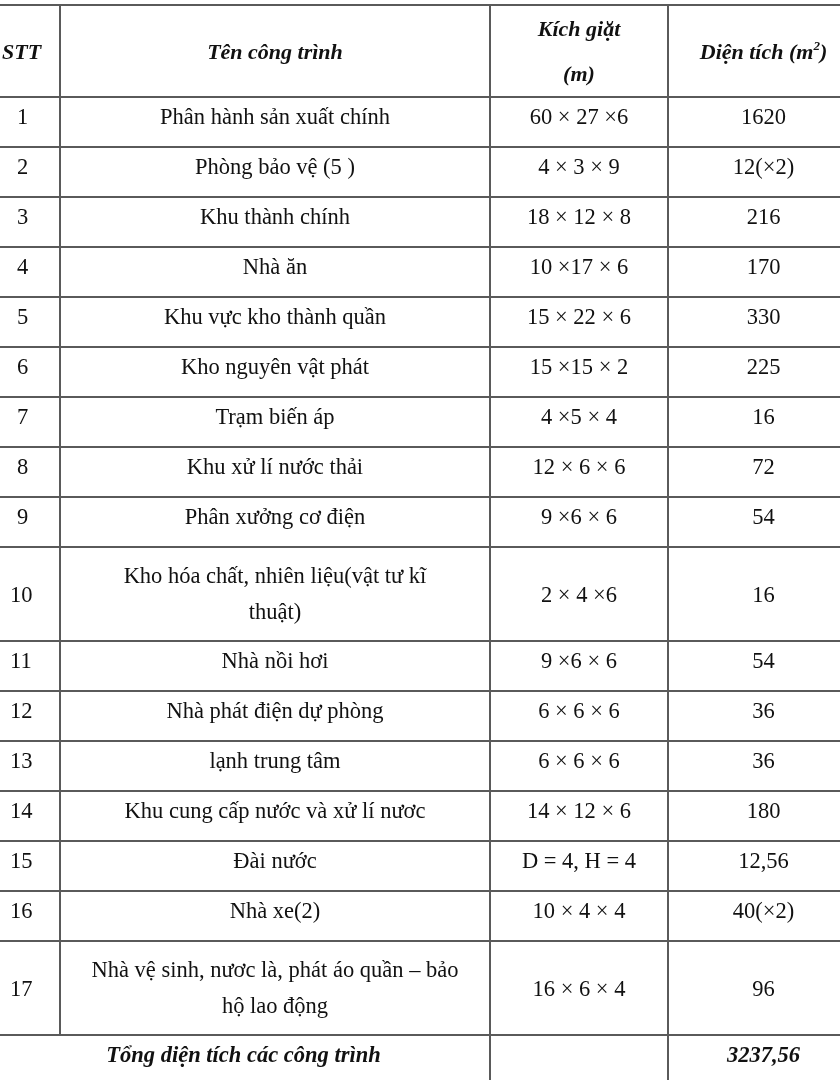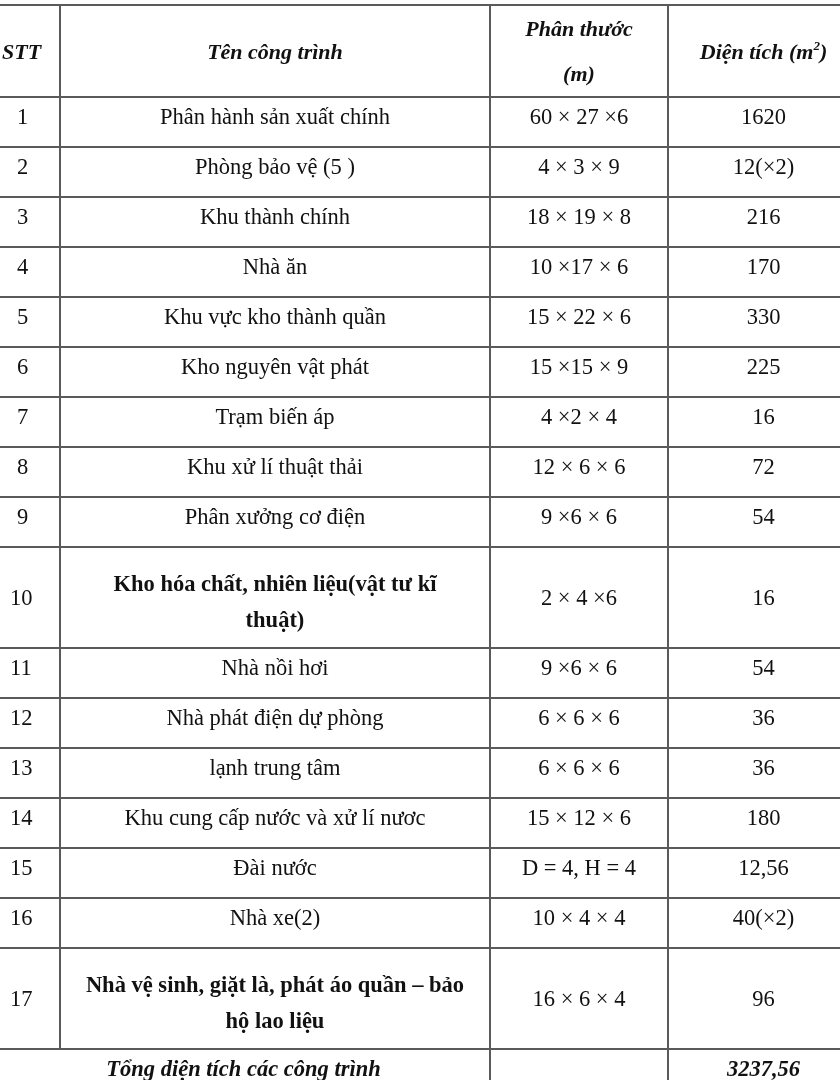--- a/index.html
+++ b/index.html
@@ -51,21 +51,21 @@
     vertical-align: middle;
     line-height: 45px;
     font-size: 22px;
   }
   th.stt-head { text-align: left; padding-left: 4px; }
   td.stt { text-align: left; padding-left: 19px; }
   td.stt.two { padding-left: 12px; }
 
   tr.row td { height: 47px; padding-top: 1px; }
   tr.row.tall td { height: 91px; vertical-align: middle; }
-  tr.row.tall td.name { padding-top: 8px; font-weight: bold; }
+  tr.row.tall td.name { padding-top: 0; }
 
   tr.total td {
     font-weight: bold;
     font-style: italic;
     height: 47px;
     padding-top: 1px;
   }
   sup { font-size: 13px; line-height: 0; vertical-align: 9px; }
 </style>
 </head>
@@ -76,70 +76,70 @@
   <colgroup>
     <col class="c-stt">
         <col class="c-name">
         <col class="c-size">
         <col class="c-area">
   </colgroup>
   <thead>
     <tr>
       <th class="stt-head"><span>STT</span></th>
       <th><span>Tên công trình</span></th>
-      <th><span>Phân thước</span><br><span>(m)</span></th>
+      <th><span>Kích giặt</span><br><span>(m)</span></th>
       <th><span>Diện tích (m</span><sup>2</sup><span>)</span></th>
     </tr>
   </thead>
   <tbody>
     <tr class="row">
       <td class="stt">1</td>
       <td class="name">Phân hành sản xuất chính</td>
       <td>60 × 27 ×6</td>
       <td>1620</td>
     </tr>
     <tr class="row">
       <td class="stt">2</td>
       <td class="name">Phòng bảo vệ (5 )</td>
       <td>4 × 3 × 9</td>
       <td>12(×2)</td>
     </tr>
     <tr class="row">
       <td class="stt">3</td>
       <td class="name">Khu thành chính</td>
-      <td>18 × 19 × 8</td>
+      <td>18 × 12 × 8</td>
       <td>216</td>
     </tr>
     <tr class="row">
       <td class="stt">4</td>
       <td class="name">Nhà ăn</td>
       <td>10 ×17 × 6</td>
       <td>170</td>
     </tr>
     <tr class="row">
       <td class="stt">5</td>
       <td class="name">Khu vực kho thành quần</td>
       <td>15 × 22 × 6</td>
       <td>330</td>
     </tr>
     <tr class="row">
       <td class="stt">6</td>
       <td class="name">Kho nguyên vật phát</td>
-      <td>15 ×15 × 9</td>
+      <td>15 ×15 × 2</td>
       <td>225</td>
     </tr>
     <tr class="row">
       <td class="stt">7</td>
       <td class="name">Trạm biến áp</td>
-      <td>4 ×2 × 4</td>
+      <td>4 ×5 × 4</td>
       <td>16</td>
     </tr>
     <tr class="row">
       <td class="stt">8</td>
-      <td class="name">Khu xử lí thuật thải</td>
+      <td class="name">Khu xử lí nước thải</td>
       <td>12 × 6 × 6</td>
       <td>72</td>
     </tr>
     <tr class="row">
       <td class="stt">9</td>
       <td class="name">Phân xưởng cơ điện</td>
       <td>9 ×6 × 6</td>
       <td>54</td>
     </tr>
     <tr class="row tall">
@@ -162,38 +162,38 @@
     </tr>
     <tr class="row">
       <td class="stt two">13</td>
       <td class="name">lạnh trung tâm</td>
       <td>6 × 6 × 6</td>
       <td>36</td>
     </tr>
     <tr class="row">
       <td class="stt two">14</td>
       <td class="name">Khu cung cấp nước và xử lí nươc</td>
-      <td>15 × 12 × 6</td>
+      <td>14 × 12 × 6</td>
       <td>180</td>
     </tr>
     <tr class="row">
       <td class="stt two">15</td>
       <td class="name">Đài nước</td>
       <td>D = 4, H = 4</td>
       <td>12,56</td>
     </tr>
     <tr class="row">
       <td class="stt two">16</td>
       <td class="name">Nhà xe(2)</td>
       <td>10 × 4 × 4</td>
       <td>40(×2)</td>
     </tr>
     <tr class="row tall">
       <td class="stt two">17</td>
-      <td class="name"><span>Nhà vệ sinh, giặt là, phát áo quần – bảo</span><br><span>hộ lao liệu</span></td>
+      <td class="name"><span>Nhà vệ sinh, nươc là, phát áo quần – bảo</span><br><span>hộ lao động</span></td>
       <td>16 × 6 × 4</td>
       <td>96</td>
     </tr>
     <tr class="total">
       <td colspan="2">Tổng diện tích các công trình</td>
       <td></td>
       <td>3237,56</td>
     </tr>
   </tbody>
 </table>

